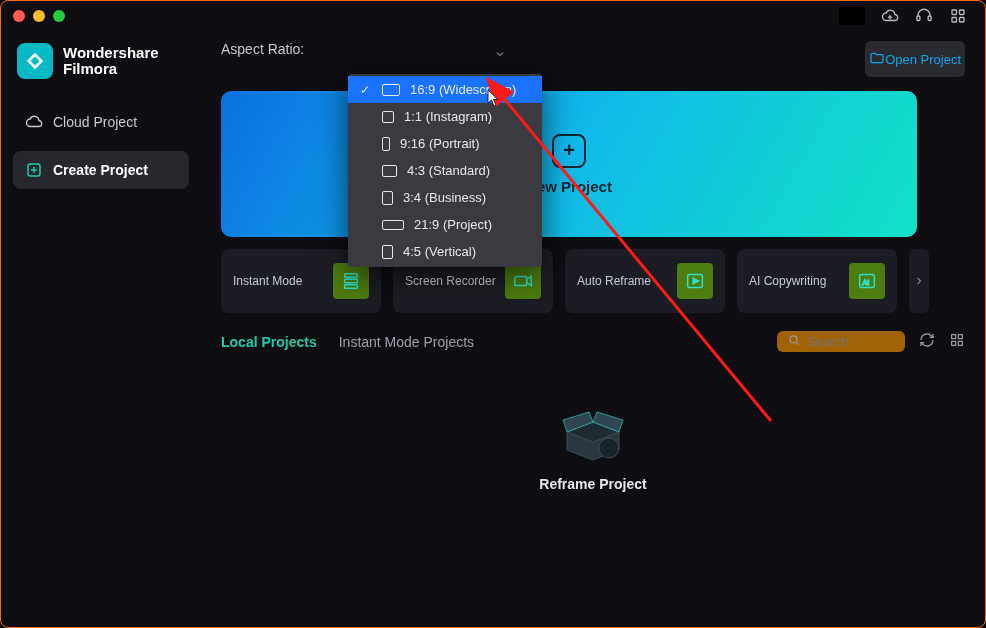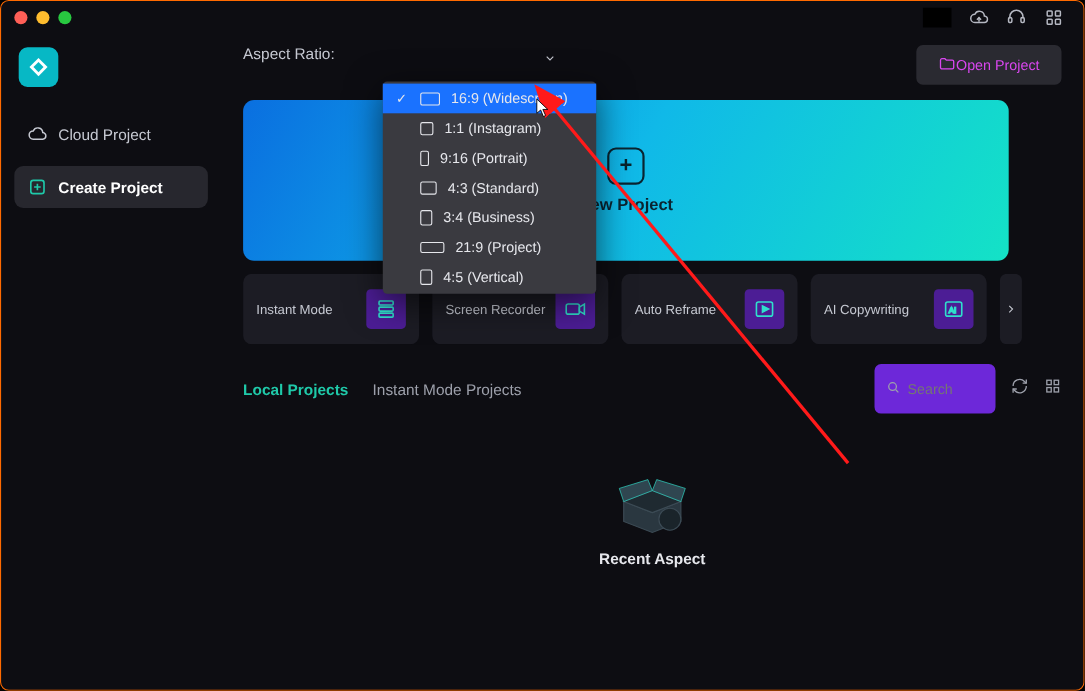--- a/index.html
+++ b/index.html
@@ -98,24 +98,24 @@
     margin-left: 6px;
     width: 200px; height: 28px;
     display: flex; align-items: center;
     color: #c6c9d2;
     position: relative;
   }
   .aspect-caret { position: absolute; right: 4px; color: #c6c9d2; }
   .open-project-btn {
     margin-left: auto;
     display: flex; align-items: center; gap: 0;
-    padding: 8px 20px;
+    padding: 8px 4px;
     background: #2a2a31;
     border-radius: 6px;
-    color: #d946ef;
+    color: #0ea5e9;
     font-size: 13px;
     cursor: pointer;
   }
   .hero {
     width: 696px;
     height: 146px;
     border-radius: 10px;
     background: linear-gradient(120deg, #0a6fe0 0%, #10b9e8 50%, #14e2c6 100%);
     display: flex; align-items: center; justify-content: center;
     flex-direction: column;
@@ -139,41 +139,41 @@
   .tile {
     width: 160px; height: 64px;
     background: #1c1c24;
     border-radius: 8px;
     display: flex; align-items: center; justify-content: space-between;
     padding: 12px 12px;
     color: #c6c9d2;
     font-size: 12px;
     cursor: pointer;
   }
-  .tile .tile-icon { width: 36px; height: 36px; background:#4c1d95; border-radius:4px; display:flex; align-items:center; justify-content:center;}
+  .tile .tile-icon { width: 36px; height: 36px; background:#4d7c0f; border-radius:4px; display:flex; align-items:center; justify-content:center;}
   .tiles-arrow {
     width: 20px; height: 64px;
     background:#1c1c24;
     border-radius:6px;
     display:flex; align-items:center; justify-content:center;
     color:#c6c9d2;
     cursor:pointer;
   }
   .tabs-row {
     margin-top: 18px;
     display:flex; align-items:center; gap: 22px;
   }
   .tab { font-size: 14px; color:#9da0ab; cursor:pointer; }
   .tab.active { color:#1fc9a9; font-weight:600; }
   .search-area { margin-left:auto; display:flex; align-items:center; gap:14px; }
   .search-box {
     display:flex; align-items:center; gap:6px;
-    background:#6d28d9; border-radius:6px; padding:14px 10px;
+    background:#a16207; border-radius:6px; padding:2px 10px;
     color:#9da0ab; font-size:13px;
-    width: 110px;
+    width: 128px;
   }
   .search-box input {
     width: 70px;
     background:transparent; border:none; outline:none; color:#e6e7ec; font-size:13px;
   }
   .tool-icon { color:#9da0ab; cursor:pointer; }
   .recent-area {
     margin-top: 40px;
     display:flex; flex-direction:column; align-items:center;
     color:#e6e7ec;
@@ -267,20 +267,24 @@
 
   <div class="layout">
     <div class="sidebar">
       <div class="logo-row">
         <div class="logo-mark">
           <svg viewBox="0 0 24 24">
               <polygon points="12,3 21,12 12,21 3,12" fill="#fff"></polygon>
               <polygon points="12,7 17,12 12,17 7,12" fill="#07b8c5"></polygon>
             </svg>
         </div>
+        <div class="logo-text">
+          <div>Wondershare</div>
+          <div>Filmora</div>
+        </div>
       </div>
 
       <div class="menu-item">
         <span class="mi-icon">
           <svg viewBox="0 0 24 24" width="18" height="18" fill="none" stroke="#c6c9d2" stroke-width="1.8">
               <path d="M7 18a5 5 0 0 1 0-10 6 6 0 0 1 11.5 2A4 4 0 0 1 18 18H7z"></path>
             </svg>
         </span>
         <span>Cloud Project</span>
       </div>
@@ -402,21 +406,21 @@
       <div class="recent-area">
         <div class="recent-box">
           <svg viewBox="0 0 72 72">
             <path d="M10 40 L36 50 L62 40 L62 58 L36 68 L10 58 Z" fill="#2a3740" stroke="#3c4b55"></path>
             <path d="M10 40 L36 30 L62 40 L36 50 Z" fill="#1f2a31" stroke="#3c4b55"></path>
             <path d="M6 28 L32 20 L36 30 L10 40 Z" fill="#2f4650" stroke="#2fe0cc" stroke-width="0.6"></path>
             <path d="M66 28 L40 20 L36 30 L62 40 Z" fill="#2f4650" stroke="#2fe0cc" stroke-width="0.6"></path>
             <circle cx="52" cy="56" r="10" fill="#1a242a" stroke="#3c4b55"></circle>
           </svg>
         </div>
-        <div class="recent-label">Recent Aspect</div>
+        <div class="recent-label">Reframe Project</div>
       </div>
 
     </div>
   </div>
 
   <div class="dropdown">
     <div class="dd-item selected">
       <span class="check">✓</span>
       <span class="ratio-icon"></span>
       <span>16:9 (Widescreen)</span>

